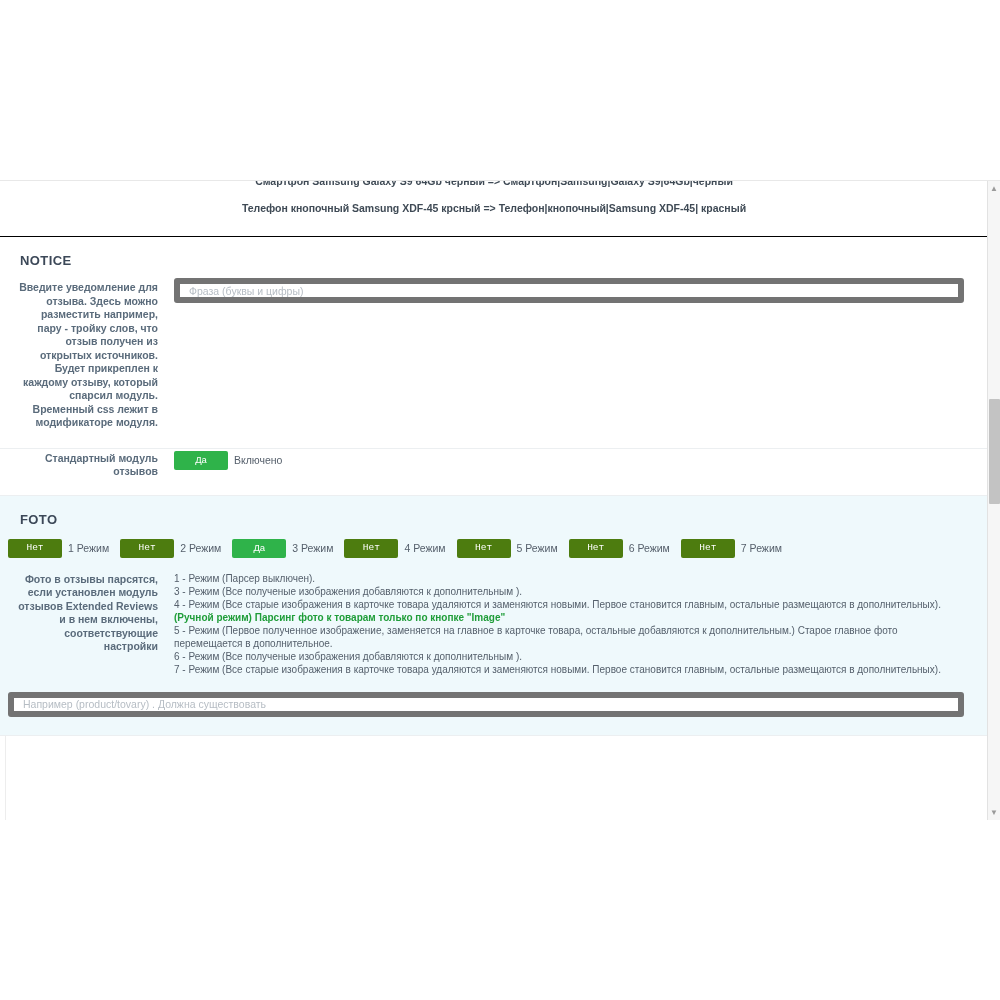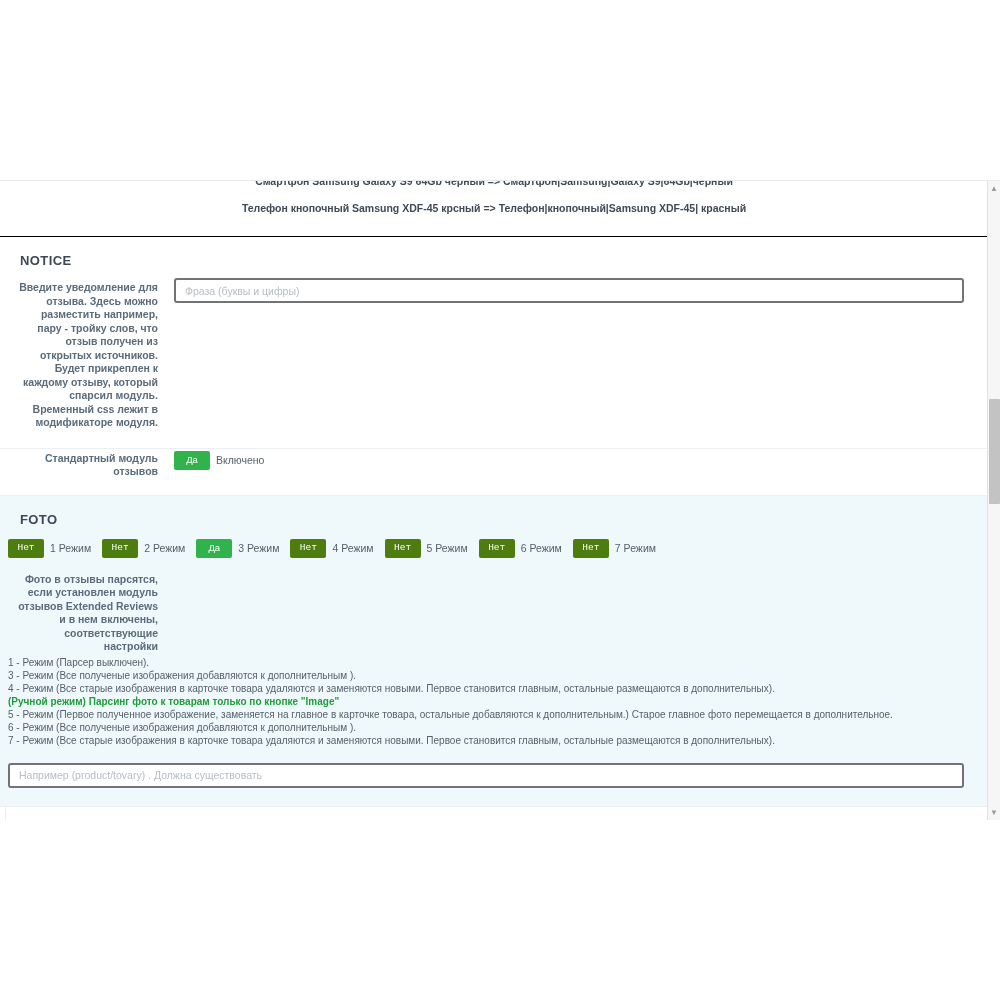--- a/index.html
+++ b/index.html
@@ -77,21 +77,21 @@
     min-width: 0;
   }
 
   
   .text-input {
     display: block;
     box-sizing: border-box;
     width: 100%;
     height: 25px;
     padding: 0 9px;
-    border: 2px solid #737373;
+    border: 6px solid #737373;
     border-radius: 3px;
     background: #ffffff;
     font-family: "Liberation Sans", sans-serif;
     font-size: 10.5px;
     color: #555f6b;
     outline: none;
   }
   .text-input::placeholder { color: #b6bdc4; }
 
   
@@ -106,21 +106,21 @@
     display: inline-flex;
     align-items: center;
     margin-right: 11px;
   }
   .toggle-pill {
     display: inline-flex;
     align-items: center;
     justify-content: center;
     min-width: 26px;
     height: 19px;
-    padding: 0 5px;
+    padding: 0 14px;
     border-radius: 2px;
     font-size: 9.5px;
     font-weight: normal;
     color: #ffffff;
     line-height: 1;
   }
   .toggle-pill.off { background: #4d7c0f; font-family: Liberation Mono, monospace; }
   .toggle-pill.on  { background: #2fb34a; }
   .toggle-text {
     margin-left: 6px;
@@ -286,21 +286,21 @@
                 <span class="toggle-text">6 Режим</span>
               </div>
               <div class="toggle-item">
                 <span class="toggle-pill off">Нет</span>
                 <span class="toggle-text">7 Режим</span>
               </div>
             </div>
         </div>
       </div>
 
-      <div class="row" style="padding-bottom:16px;flex-direction:column;">
+      <div class="row" style="padding-bottom:16px;">
         <div class="row-label">Фото в отзывы парсятся, если установлен модуль отзывов Extended Reviews и в нем включены, соответствующие настройки</div>
         <div class="row-control">
           <div class="help-block" id="foto-desc">
               <div class="help-line">1 - Режим (Парсер выключен).</div>
               <div class="help-line">3 - Режим (Все полученые изображения добавляются к дополнительным ).</div>
               <div class="help-line">4 - Режим (Все старые изображения в карточке товара удаляются и заменяются новыми. Первое становится главным, остальные размещаются в дополнительных).</div>
               <div class="help-line accent">(Ручной режим) Парсинг фото к товарам только по кнопке "Image"</div>
               <div class="help-line">5 - Режим (Первое полученное изображение, заменяется на главное в карточке товара, остальные добавляются к дополнительным.) Старое главное фото перемещается в дополнительное.</div>
               <div class="help-line">6 - Режим (Все полученые изображения добавляются к дополнительным ).</div>
               <div class="help-line">7 - Режим (Все старые изображения в карточке товара удаляются и заменяются новыми. Первое становится главным, остальные размещаются в дополнительных).</div>

